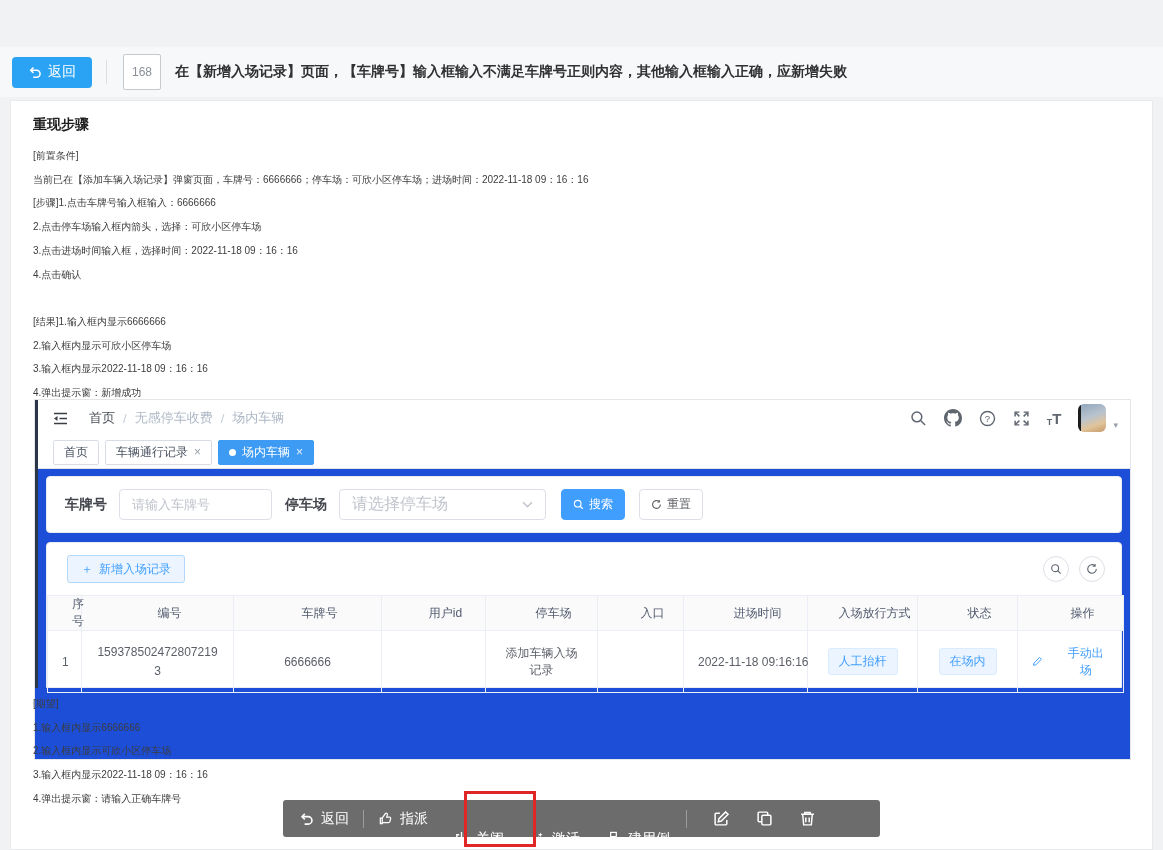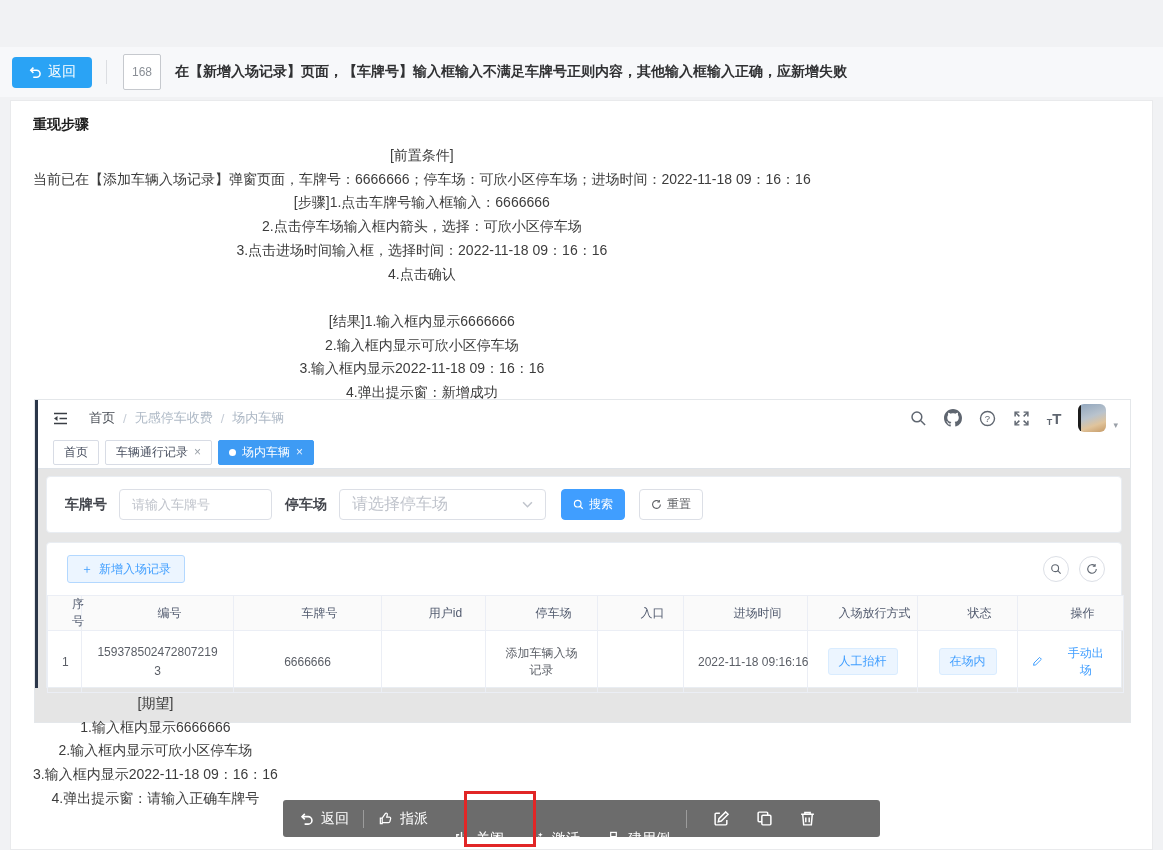--- a/index.html
+++ b/index.html
@@ -23,27 +23,27 @@
   
   .title-bar { position:absolute; left:0; top:47px; width:1163px; height:50px; background:#f7f8fa; display:flex; align-items:center; }
   .back-btn { margin-left:12px; width:80px; height:31px; background:#2aa3f5; color:#fff; border:none; border-radius:4px; font-size:14px; display:flex; align-items:center; justify-content:center; gap:6px; cursor:pointer; }
   .vdiv { width:1px; height:24px; background:#dcdee2; margin:0 16px 0 14px; }
   .bug-badge { border:1px solid #c6c9ce; color:#8a8f96; background:#fff; border-radius:2px; font-size:12px; padding:10px 8px; margin-right:14px; }
   .bug-title { font-size:14px; font-weight:bold; color:#303133; }
 
   
   .panel { position:absolute; left:10px; top:100px; width:1143px; height:750px; background:#fff; border:1px solid #e9eaec; }
   .repro-head { position:absolute; left:22px; top:15px; font-size:14px; font-weight:bold; color:#1f1f1f; }
-  .text-block { position:absolute; left:22px; font-size:14px; color:#3c3c3c;text-align:center; }
+  .text-block { position:absolute; left:22px; font-size:10px; color:#3c3c3c; }
   .text-block.repro { top:43px; }
   .text-block.expected { top:591px; }
   .text-block .line { min-height:23.7px; line-height:23.7px; white-space:pre-wrap; }
 
   
-  .shot { position:absolute; left:23px; top:298px; width:1097px; height:324px; background:#e5e5e5; border:1px solid #e4e7ea; overflow:hidden; }
+  .shot { position:absolute; left:23px; top:298px; width:1097px; height:361px; background:#1d4ed8; border:1px solid #e4e7ea; overflow:hidden; }
   .shot .side-strip { position:absolute; left:0; top:0; width:3px; height:288px; background:#2b3649; }
   .shot-header { position:absolute; left:3px; top:0; right:0; height:36px; background:#fff; display:flex; align-items:center; }
   .shot-header .burger { margin-left:14px; }
   .shot-bc { margin-left:20px; font-size:13px; color:#4a4f57; display:flex; gap:8px; align-items:center; }
   .shot-bc .sep { color:#c5ccd6; }
   .shot-bc .dim { color:#aeb9c6; }
   .shot-tools { margin-left:auto; margin-right:12px; display:flex; align-items:center; gap:17px; color:#5f6670; }
   .avatar { width:28px; height:28px; border-radius:6px; background:linear-gradient(90deg,#1c1c1c 0 3px,rgba(0,0,0,0) 3px), linear-gradient(160deg,#8fa5bd 0%,#b9c3cd 45%,#e0c49c 72%,#c69a66 100%); }
   .avatar-caret { font-size:9px; color:#9aa0a8; margin-left:-10px; margin-top:14px; }
 

